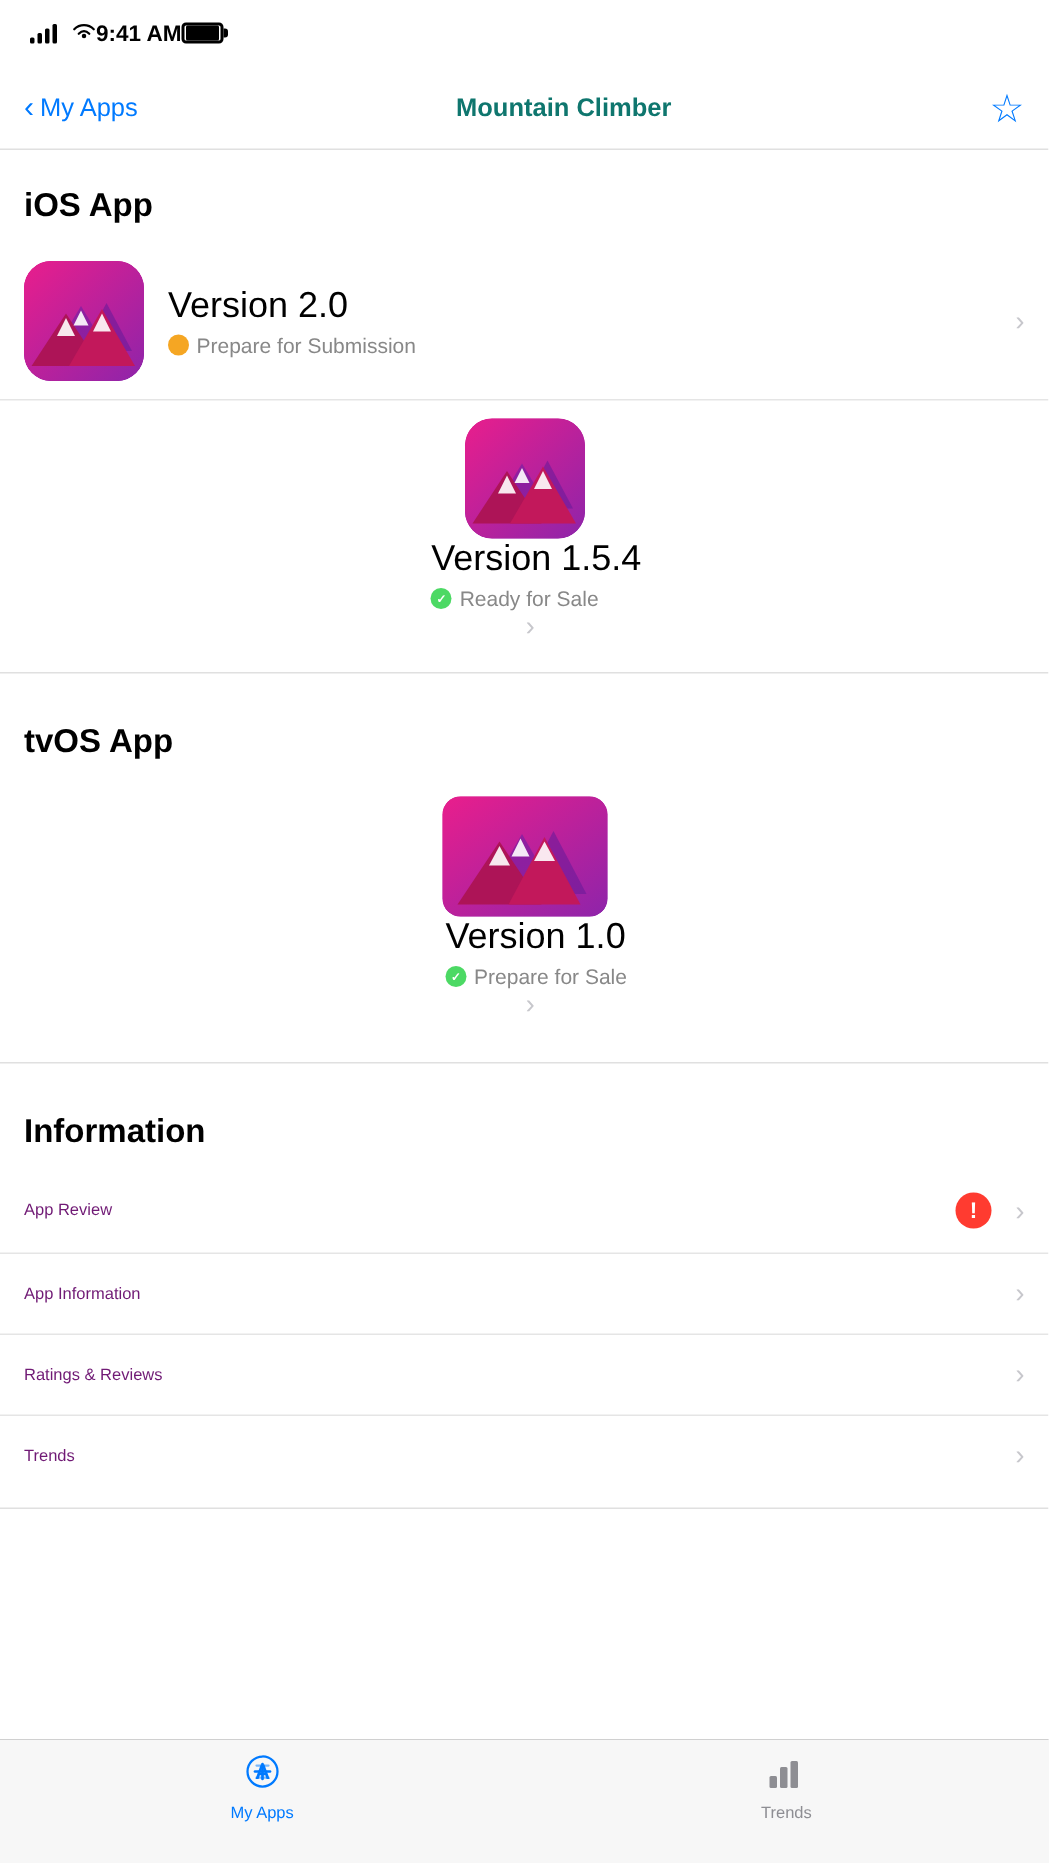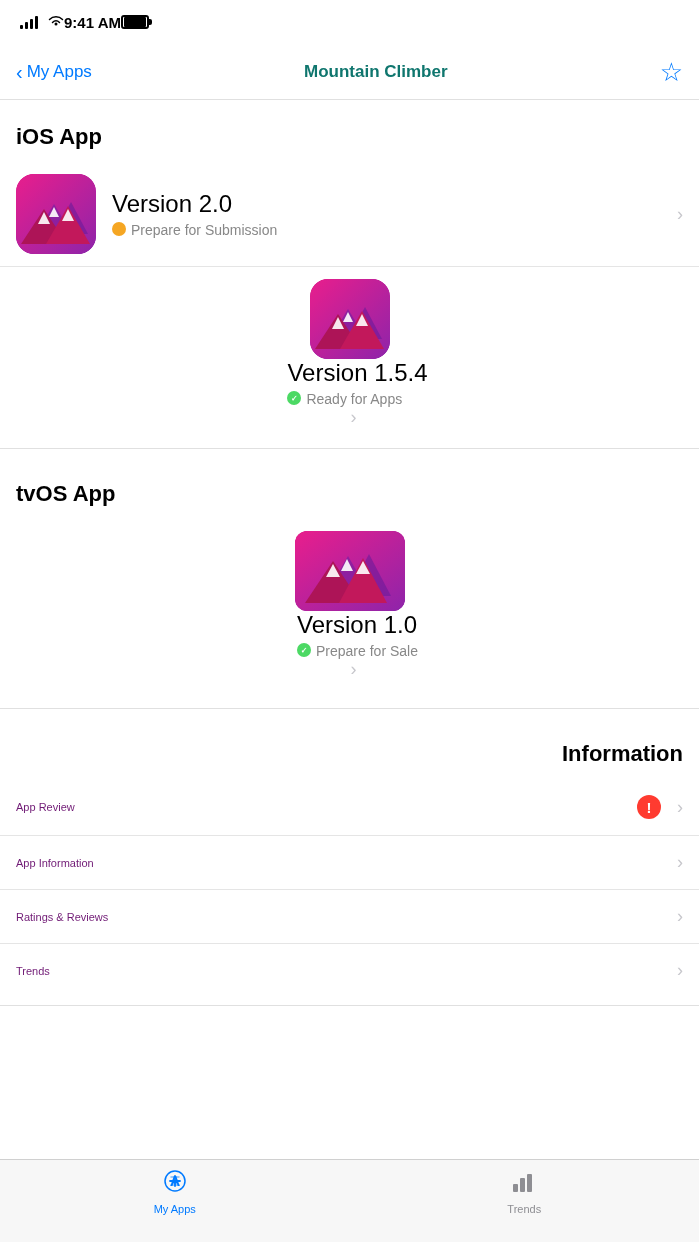--- a/index.html
+++ b/index.html
@@ -166,21 +166,21 @@
     }
     .app-version {
       font-size: 24px;
       font-weight: 400;
       color: #000;
       margin-bottom: 4px;
     }
     .app-status {
       font-size: 14px;
       display: flex;
-      align-items: flex-start;
+      align-items: center;
       gap: 5px;
       color: #888;
     }
     .status-dot-yellow {
       width: 14px;
       height: 14px;
       border-radius: 50%;
       background: #f5a623;
       flex-shrink: 0;
     }
@@ -209,21 +209,20 @@
     
     .section-separator {
       height: 1px;
       background: #e0e0e0;
       margin: 8px 0;
     }
 
     
     .info-section {
       margin-top: 8px;
-      text-align: right;
     }
     .info-row {
       display: flex;
       align-items: center;
       justify-content: space-between;
       padding: 16px 16px;
       border-bottom: 1px solid #e5e5e5;
     }
     .info-row-label {
       font-size: 11px;
@@ -391,21 +390,21 @@
             <polygon points="28,38 22,50 34,50" fill="white" opacity="0.9"></polygon>
             <polygon points="52,35 46,47 58,47" fill="white" opacity="0.9"></polygon>
             <polygon points="38,33 33,43 43,43" fill="white" opacity="0.9"></polygon>
           </svg>
         </div>
       </div>
       <div class="app-info">
         <div class="app-version">Version 1.5.4</div>
         <div class="app-status">
           <div class="status-dot-green"></div>
-          <span>Ready for Apps</span>
+          <span>Ready for Sale</span>
         </div>
       </div>
       <span class="chevron-right">›</span>
     </div>
   </div>
 
   <div class="section-separator"></div>
 
   <div class="section-header">tvOS App</div>
 

